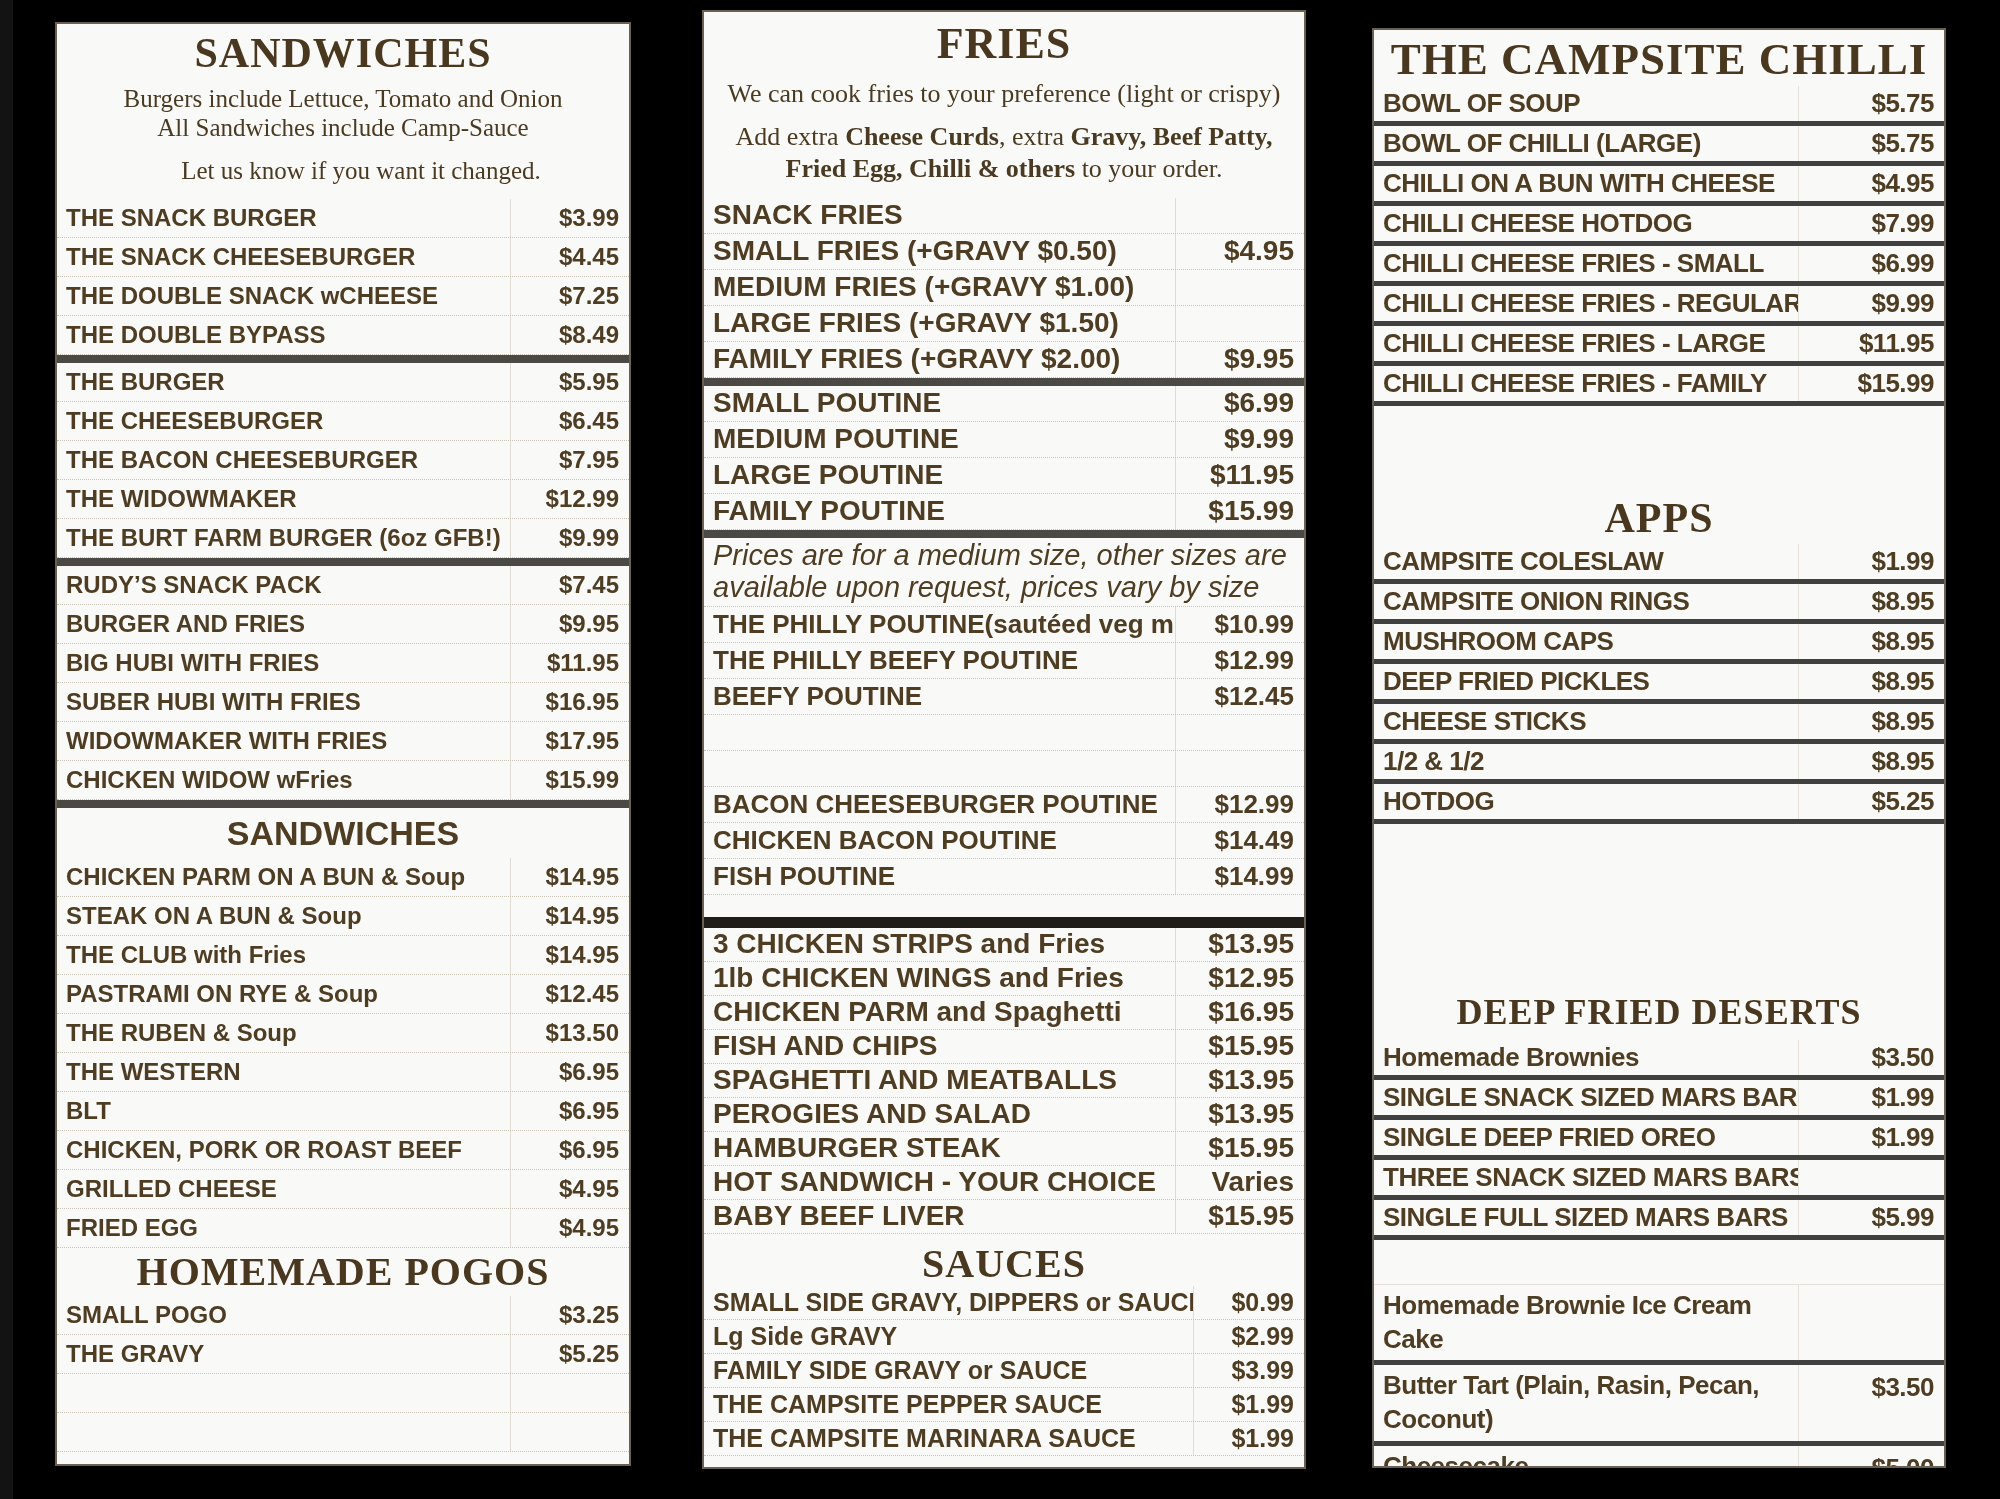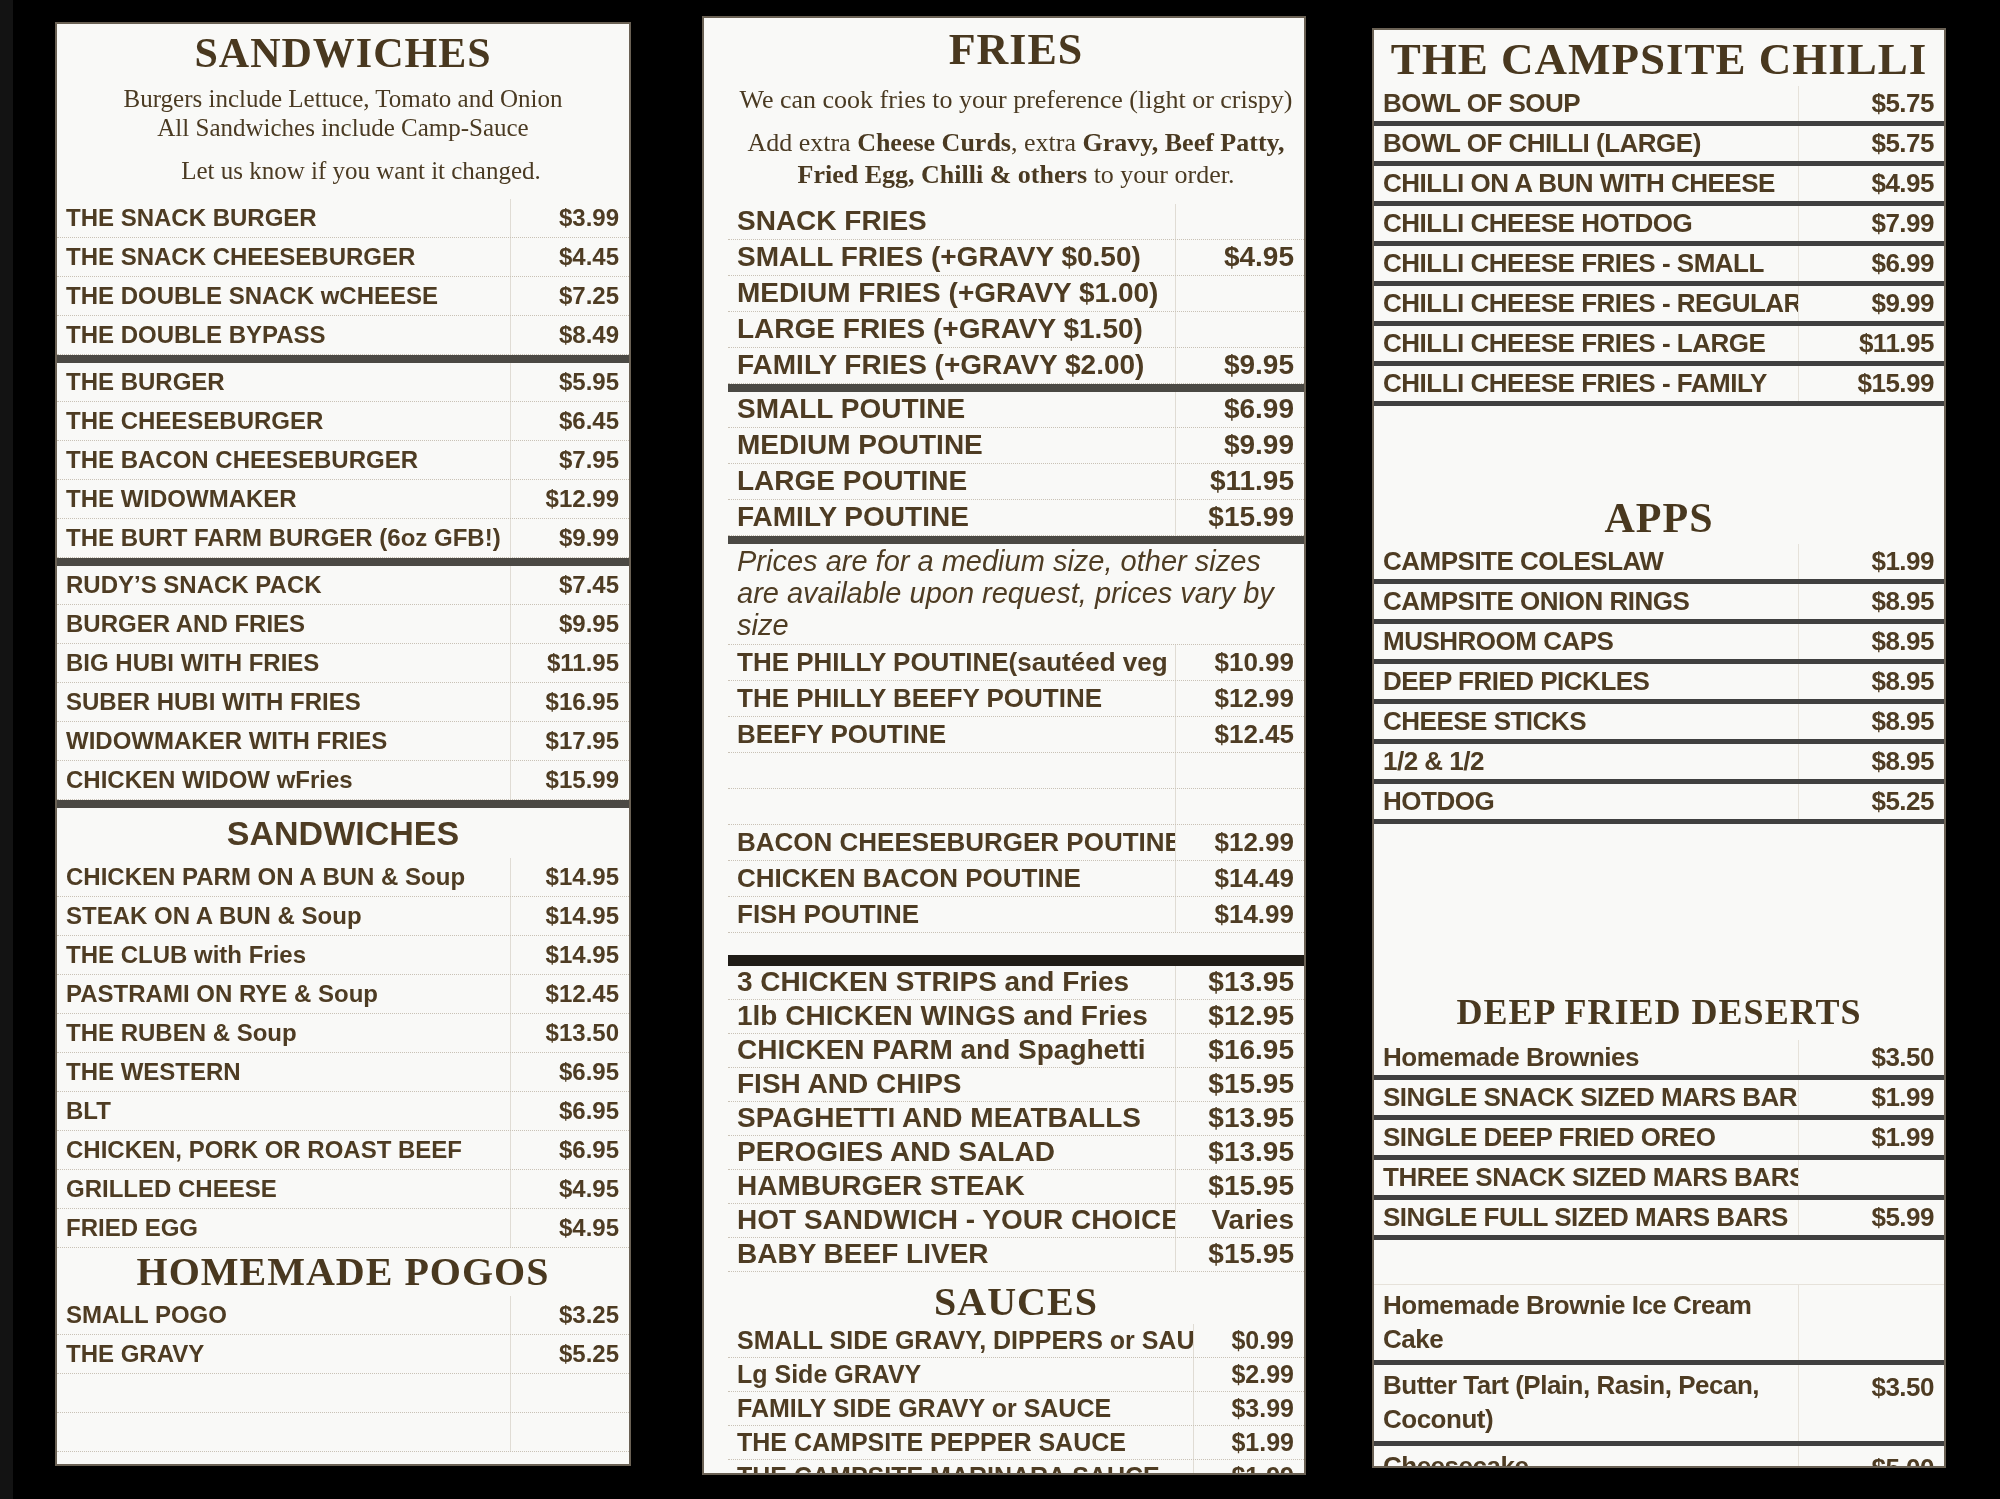--- a/index.html
+++ b/index.html
@@ -4,21 +4,21 @@
 <title>Menu</title>
 <style>
   html,body{margin:0;padding:0;background:#e8e8e6;}
   .page{position:relative;width:2000px;height:1499px;background:#000000;overflow:hidden;
         font-family:"Liberation Sans",sans-serif;color:#4e3c23;}
   .edge-bar{position:absolute;left:0;top:0;width:13px;height:100%;background:#131313;}
 
   .box{position:absolute;background:#f9f9f7;border:2px solid #6a6154;box-sizing:border-box;
        display:flex;flex-direction:column;overflow:hidden;}
   .col-left{left:55px;top:22px;width:576px;height:1444px;}
-  .col-mid{left:702px;top:16px;width:604px;height:1459px;padding-left:24px;}
+  .col-mid{left:702px;top:10px;width:604px;height:1459px;}
   .col-right{left:1372px;top:28px;width:574px;height:1440px;}
 
   .h-serif{font-family:"Liberation Serif",serif;font-weight:bold;text-align:center;
            letter-spacing:1px;color:#49381f;flex:none;}
   .hl-title{font-size:42px;margin-top:6px;line-height:1.1;}
   .hm-title{font-size:44px;margin-top:8px;line-height:1.1;}
   .hr-title{font-size:45px;margin-top:4px;line-height:1.15;}
   .h-pogos{font-size:40px;line-height:48px;height:48px;}
   .h-sauces{font-size:40px;line-height:44px;height:44px;}
   .h-apps{font-size:42px;line-height:52px;height:52px;}

